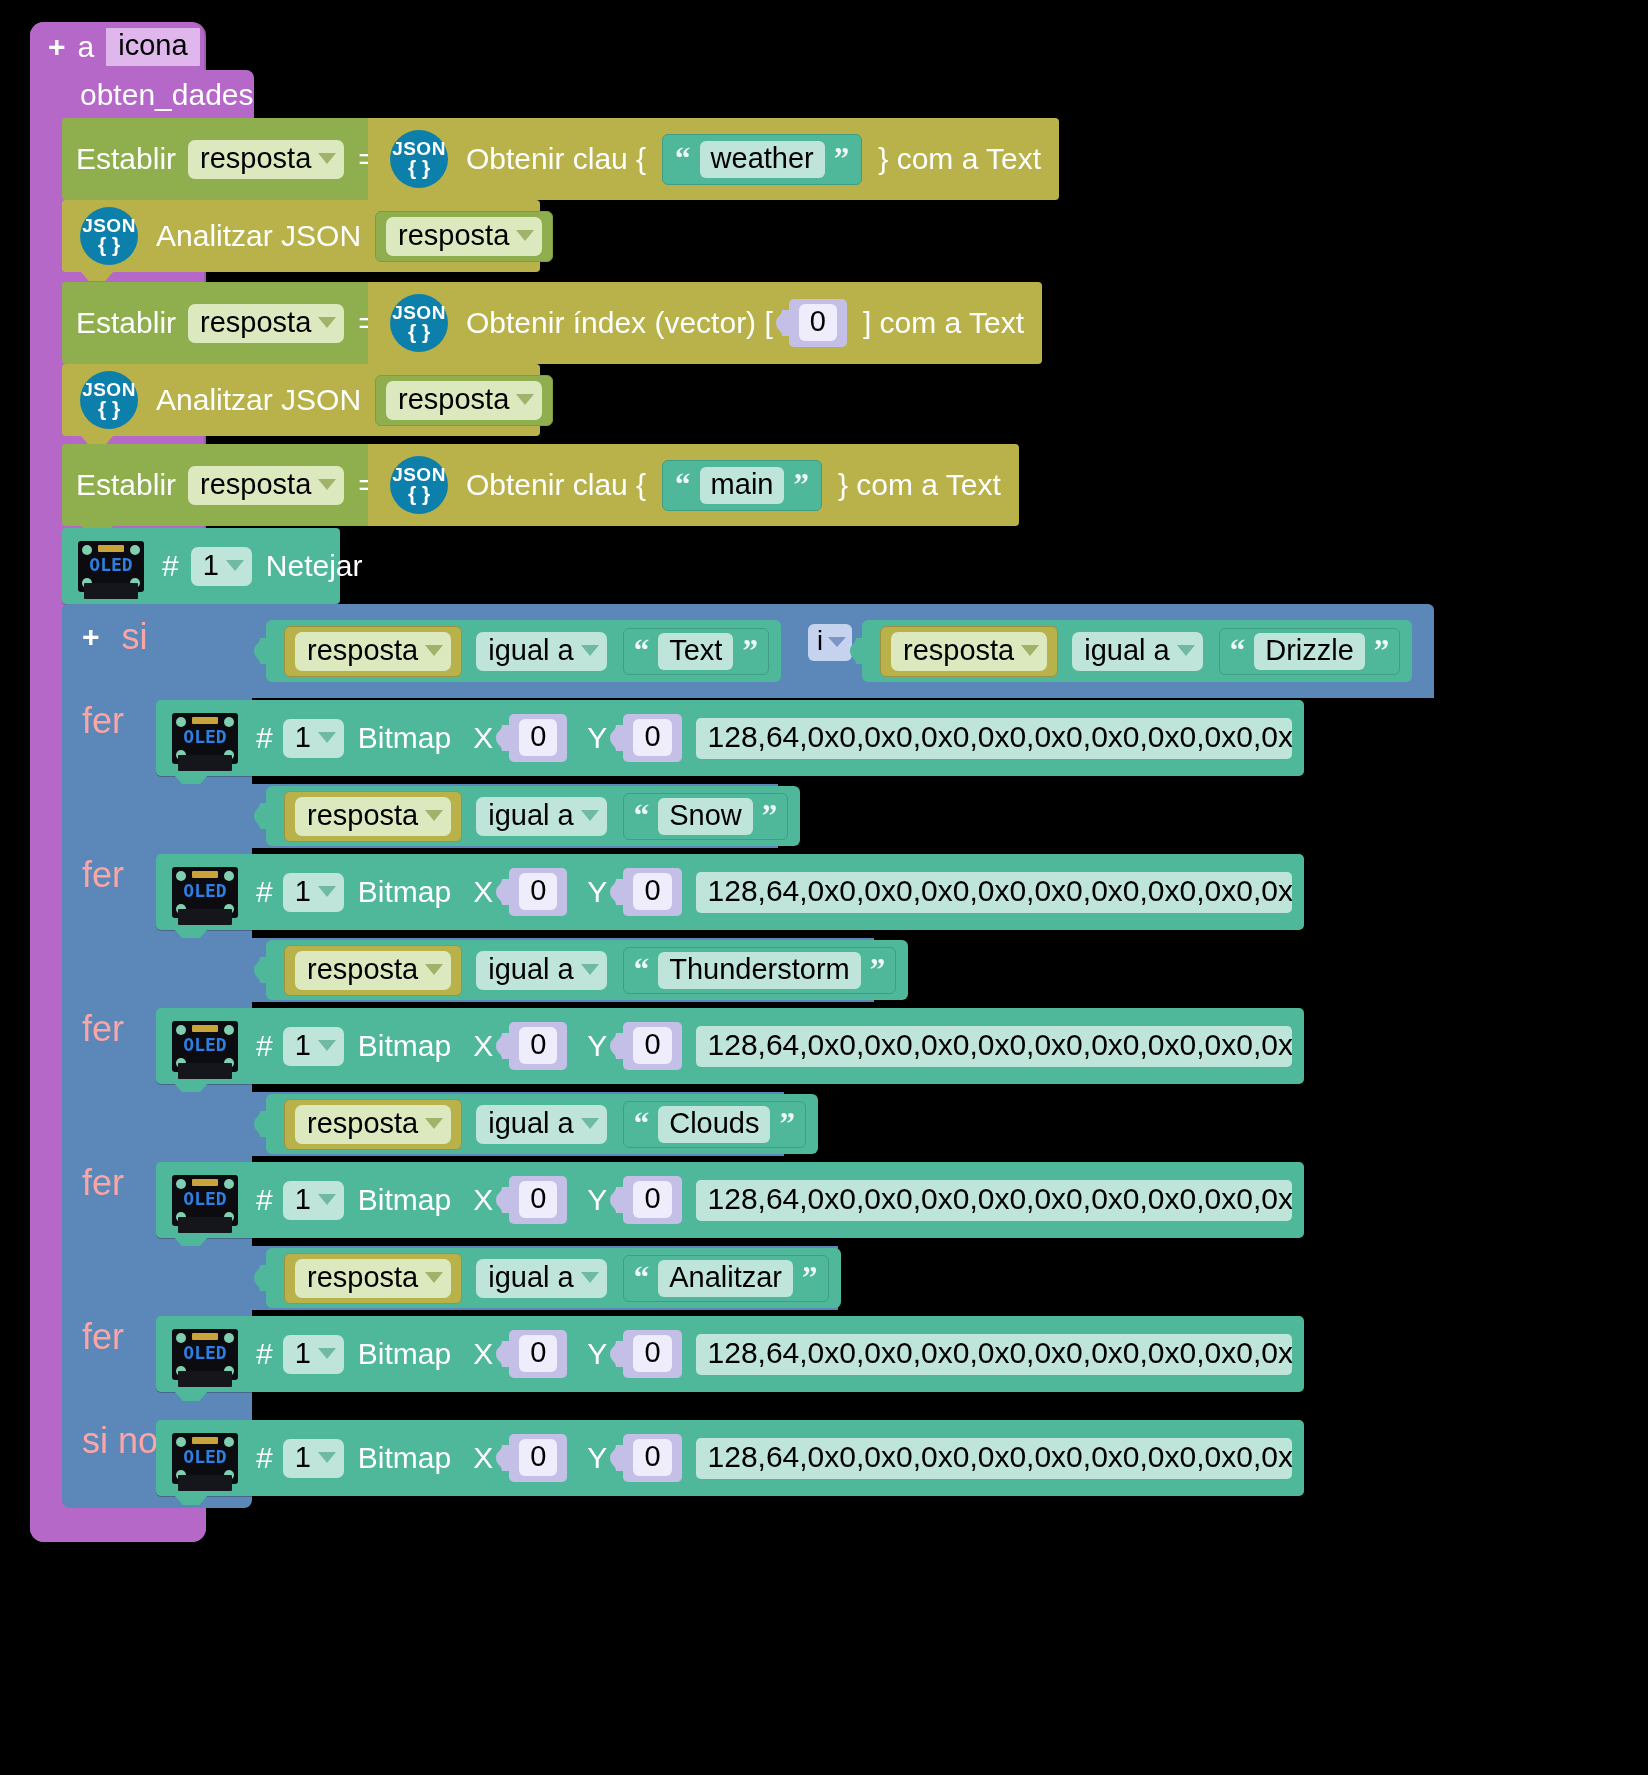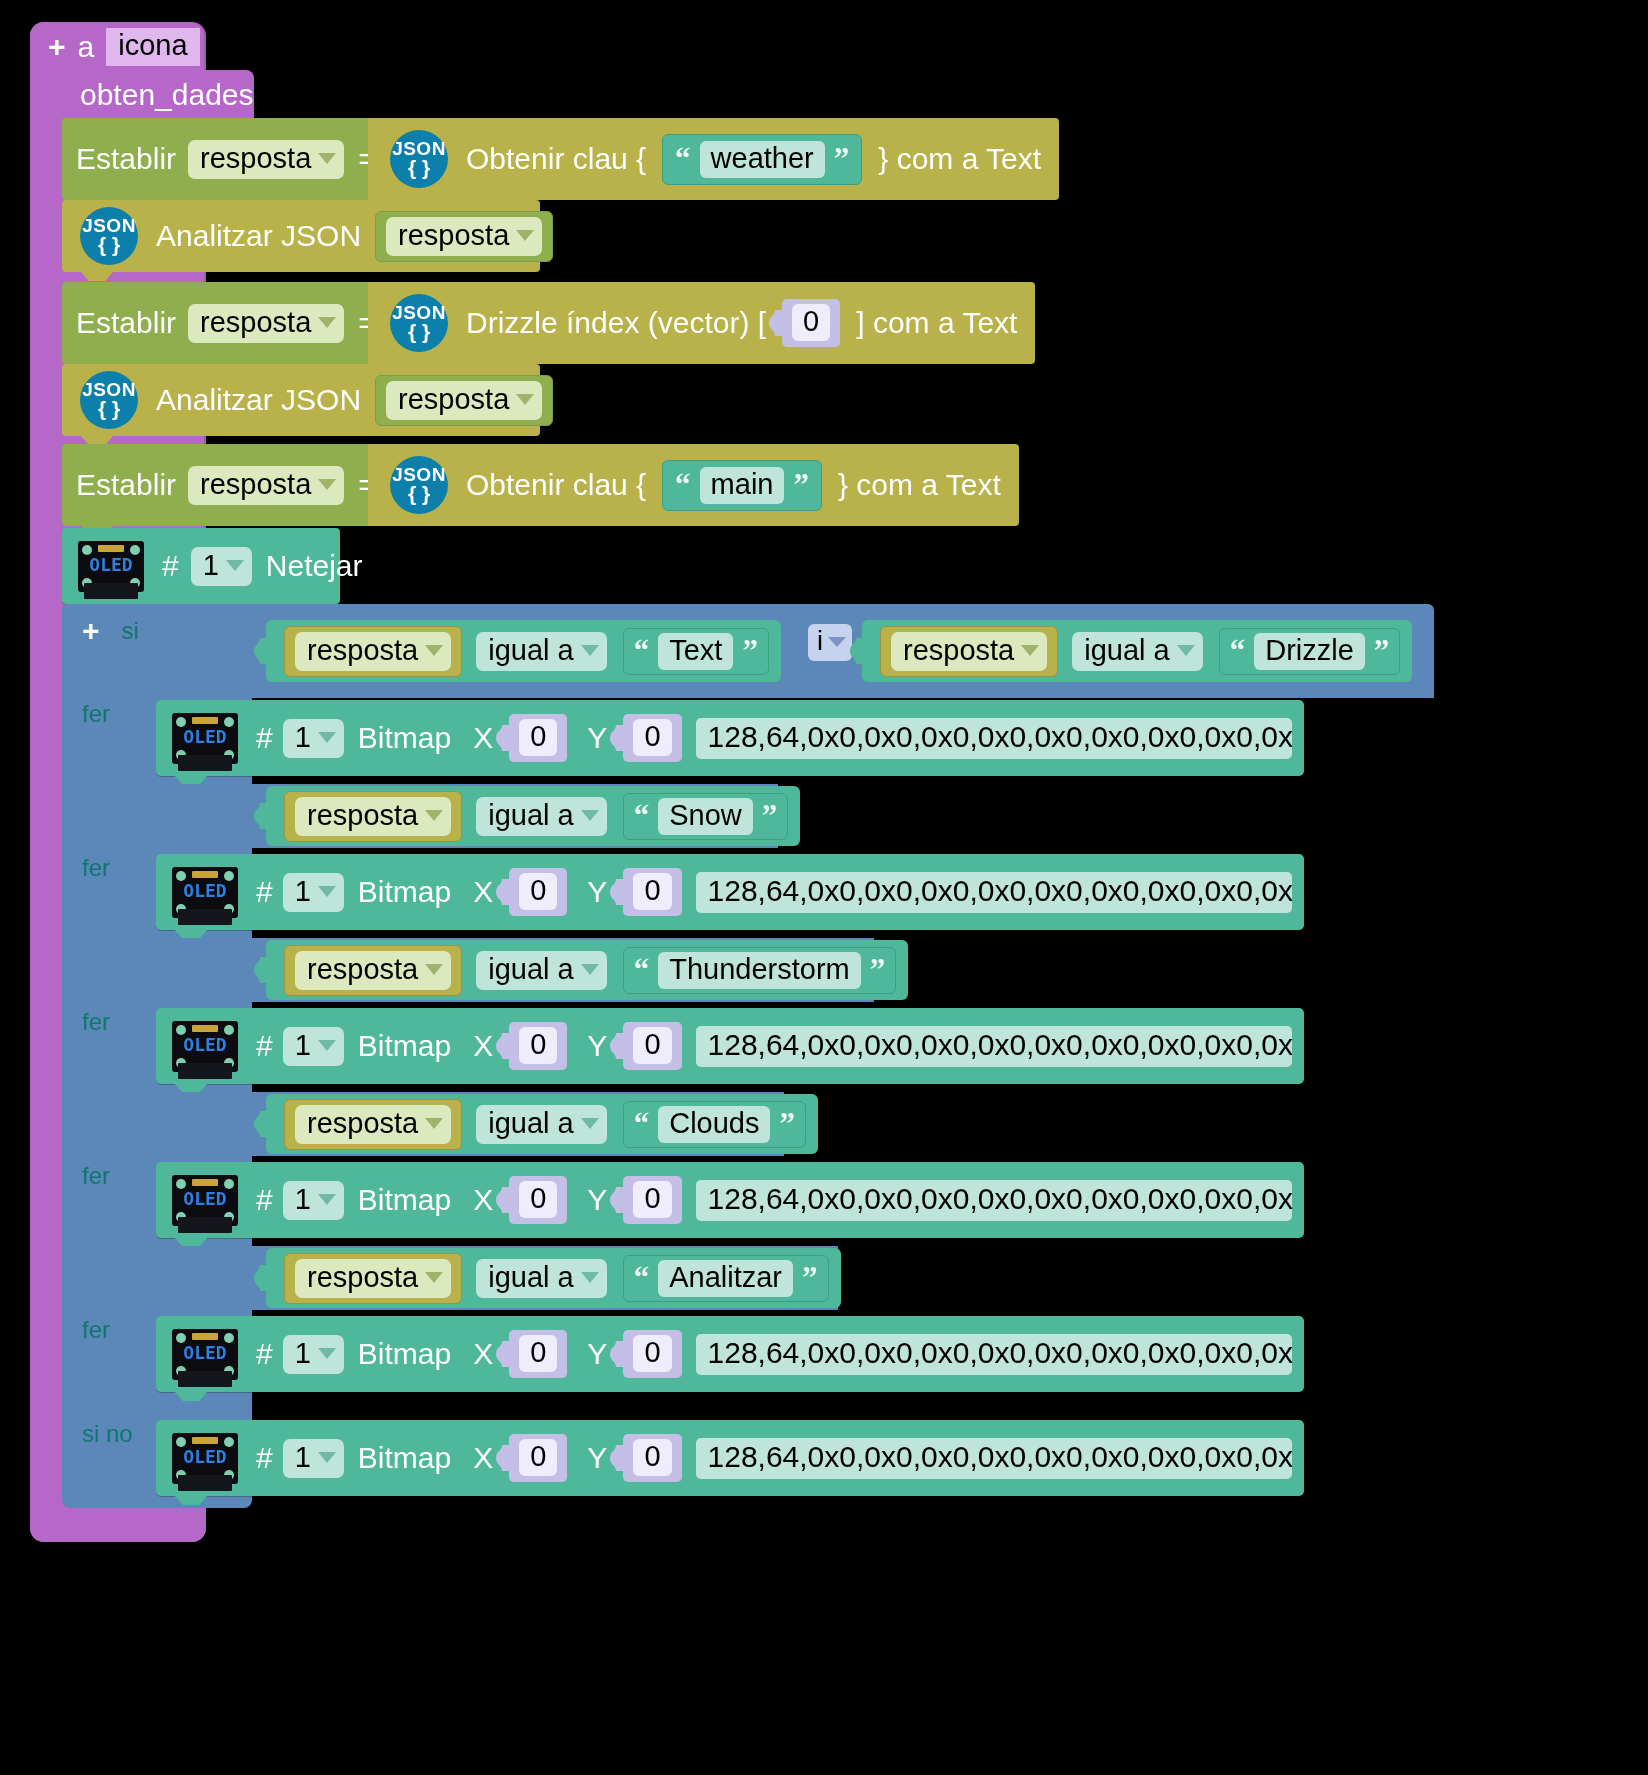--- a/index.html
+++ b/index.html
@@ -180,21 +180,21 @@
   .oled-icon .txt {
     color: #2f7fe0; font-size: 18px; font-weight: bold;
     font-family: "DejaVu Sans Mono", monospace; margin-top: -4px;
   }
 
   
   .ctrl {
     position: absolute; background: #5b88b8;
     border-radius: 6px;
   }
-  .ctrl-label { color: #0f766e; font-size: 24px; white-space: nowrap; }
+  .ctrl-label { color: #fca5a5; font-size: 36px; white-space: nowrap; }
 
   
   .bmp-field {
     background: #bfe5da; color: #000; font-size: 30px;
     padding: 4px 12px 7px; border-radius: 5px;
     white-space: nowrap; overflow: hidden; line-height: 1;
   }
 </style>
 </head>
 <body>
@@ -264,21 +264,21 @@
         <i class="caret caret-olive"></i>
       </span>
       <span class="lbl" style="margin-left:14px;">=</span>
       <div class="notch" style="background:#8fae4e;"></div>
     </div>
     <div class="stmt-olive-dark" style="height:82px; position:relative; margin-left:-4px; padding-left:22px; padding-right:18px; border-radius:0 4px 4px 0;">
       <div class="json-icon">
         <span class="t1">JSON</span>
           <span class="t2">{ }</span>
       </div>
-      <span class="lbl" style="margin-left:18px;">Drizzle índex (vector) [</span>
+      <span class="lbl" style="margin-left:18px;">Obtenir índex (vector) [</span>
       <span class="num-socket">
         <svg class="plugsvg plug" viewBox="0 0 14 26">
           <path d="M14 0 H6 C6 6 0 6 0 13 C0 20 6 20 6 26 H14 Z" fill="#c3bfe6"></path>
         </svg>
         <span class="val">0</span>
       </span>
       <span class="lbl" style="margin-left:16px;">] com a Text</span>
     </div>
   </div>
 

